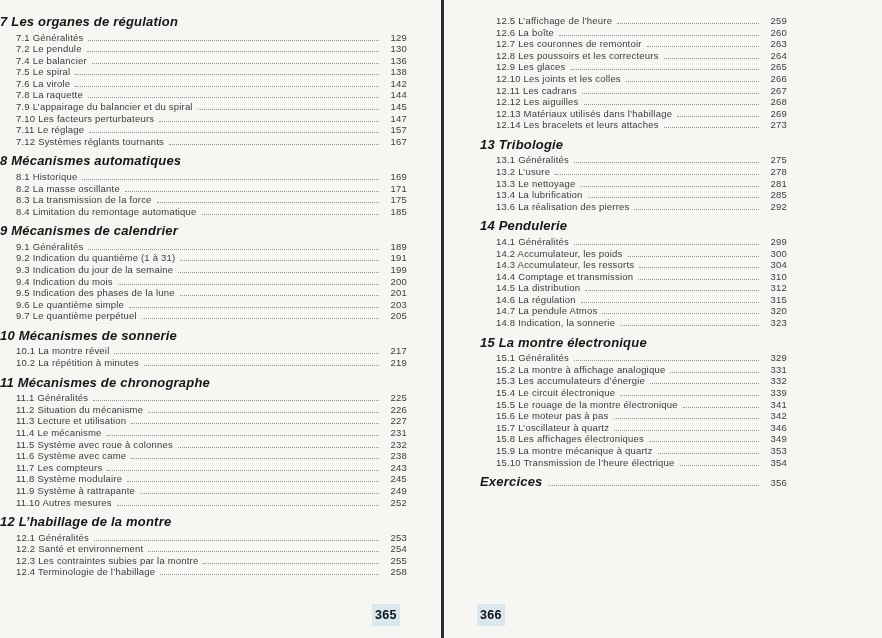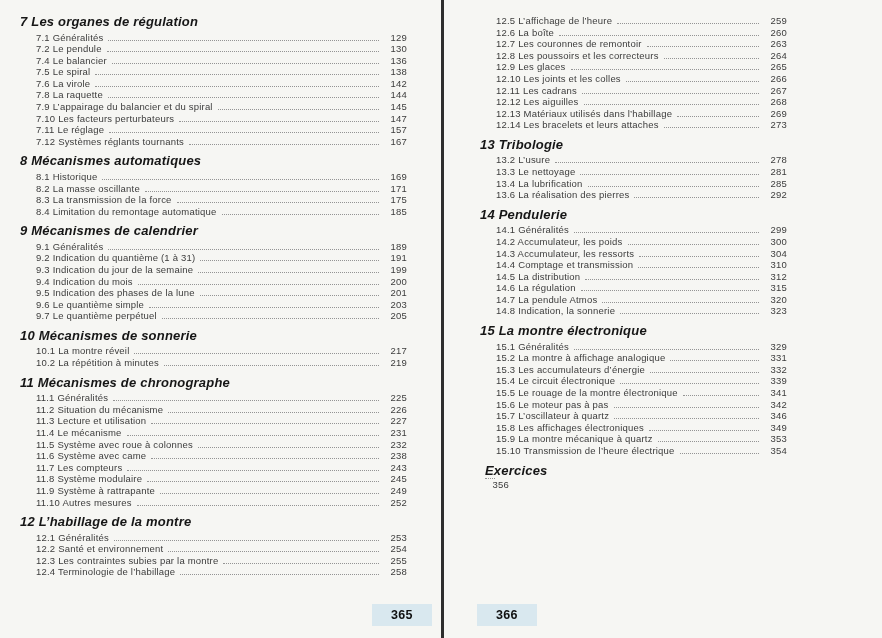--- a/index.html
+++ b/index.html
@@ -14,46 +14,46 @@
   html,body{width:882px;height:638px;}
   body{
     background:var(--page-bg);
     font-family:"Liberation Sans","DejaVu Sans",sans-serif;
     color:var(--text);
     overflow:hidden;
   }
   .spread{position:relative;width:882px;height:638px;}
   .divider{position:absolute;left:441px;top:0;width:3px;height:638px;background:var(--divider);}
   .page{position:absolute;top:0;height:638px;}
-  .page-left{left:0;width:441px;padding:15px 34px 0 20px;}
+  .page-left{left:0;width:441px;padding:15px 34px 0 0;}
   .page-right{left:444px;width:372px;padding:15px 29px 0 36px;}
   .chapter-title{
     font-size:13px;line-height:14px;font-weight:bold;font-style:italic;
     color:var(--heading);letter-spacing:0.2px;margin:7px 0 2.5px 0;
   }
   .chapter:first-child .chapter-title{margin-top:0;}
   .toc-row{
     display:flex;align-items:baseline;
     font-size:9.5px;line-height:11.6px;letter-spacing:0.2px;
     padding-left:16px;white-space:nowrap;
   }
-  .toc-row.title-row{padding-left:0;margin-top:7px;flex-direction:column;}
+  .toc-row.title-row{padding-left:0;margin-top:7px;}
   .toc-row.title-row .chapter-title{margin:0;}
   .sec-label{flex:0 0 auto;}
   .dots{
     flex:1 1 auto;margin:0 4px 0 5px;
     border-bottom:1.5px dotted var(--dots);
     min-width:10px;
   }
   .page-ref{flex:0 0 auto;min-width:24px;text-align:right;}
   .page-badge{
     position:absolute;top:604px;
     background:var(--badge-bg);color:#111;
     font-weight:bold;font-size:12.5px;line-height:14px;
-    padding:4px 19px;letter-spacing:0.3px;
+    padding:4px 3px;letter-spacing:0.3px;
   }
   .page-badge.left{left:372px;}
   .page-badge.right{left:477px;}
 </style>
 </head>
 <body>
 
 <div class="spread">
   <div class="page page-left">
       <section class="chapter">
@@ -310,20 +310,25 @@
         </div>
         <div class="toc-row">
           <span class="sec-label">12.14 Les bracelets et leurs attaches</span>
           <span class="dots"></span>
           <span class="page-ref">273</span>
         </div>
       </section>
       <section class="chapter">
         <h2 class="chapter-title">13 Tribologie</h2>
         <div class="toc-row">
+          <span class="sec-label">13.1 Généralités</span>
+          <span class="dots"></span>
+          <span class="page-ref">275</span>
+        </div>
+        <div class="toc-row">
           <span class="sec-label">13.2 L’usure</span>
           <span class="dots"></span>
           <span class="page-ref">278</span>
         </div>
         <div class="toc-row">
           <span class="sec-label">13.3 Le nettoyage</span>
           <span class="dots"></span>
           <span class="page-ref">281</span>
         </div>
         <div class="toc-row">

